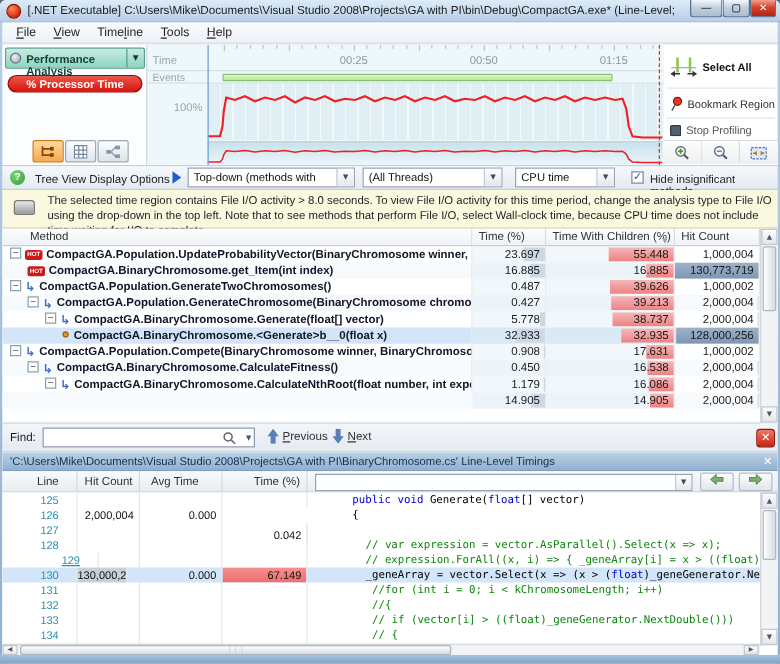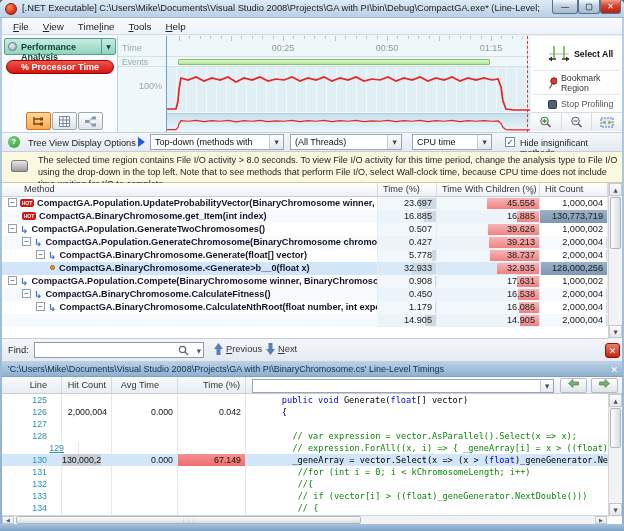--- a/index.html
+++ b/index.html
@@ -48,21 +48,21 @@
   .events-row{left:0;top:21px;width:413px;height:10px;border-bottom:1px solid #d4e2e8;}
   .events-bar{position:absolute;height:6px;top:2px;background:linear-gradient(#ddf6c8,#b4e79b);border:1px solid #85c276;border-radius:1px;}
   .graph{left:48px;top:31px;width:364px;height:45px;background:#e0eff4;
     background-image:repeating-linear-gradient(90deg,rgba(255,255,255,.55) 0 1px,transparent 1px 10px);}
   .minigraph{left:48px;top:77px;width:364px;height:19px;background:linear-gradient(#c7e1ec,#edf6fa);border-top:1px solid #b4c9d2;}
   .vline-blue{left:48px;top:0;width:1px;height:96px;background:#6d9fd4;}
   .vline-red{left:409px;top:0;width:0;height:96px;border-left:1px dashed #e03030;}
 
   
   .tl-right{left:531px;top:36px;width:91px;height:97px;background:#fff;border-bottom:1px solid #c3cfd9;}
-  .tr-item{position:absolute;left:0;width:92px;display:flex;align-items:center;gap:4px;padding-left:17px;}
+  .tr-item{position:absolute;left:0;width:92px;display:flex;align-items:center;gap:4px;padding-left:5px;}
   .tr-sep{position:absolute;left:2px;width:87px;height:1px;background:#e2e8ee;}
   .tr-label{font-size:8.8px;color:#333;}
   .tr-label.b{font-weight:bold;color:#111;}
   .zoomrow{position:absolute;left:0;top:76px;width:91px;height:19px;border-top:1px solid #d6dde4;display:flex;}
   .zbtn{flex:1;border-right:1px solid #d6dde4;display:flex;align-items:center;justify-content:center;background:linear-gradient(#fdfdfd,#eceff2);}
 
   
   .toolbar{left:2px;top:133px;width:620px;height:19px;background:linear-gradient(#f5f8fb,#e3eaf1);border-bottom:1px solid #c6cedb;}
   .help-ico{left:6px;top:3px;width:12px;height:12px;border-radius:50%;background:radial-gradient(circle at 35% 30%,#7ed47e,#2f9a2f);color:#fff;font-size:8px;font-weight:bold;text-align:center;line-height:12px;}
   .tb-lab{left:26px;top:4.5px;font-size:9.2px;color:#222;}
@@ -298,21 +298,21 @@
       </div>
     <div id="mg-body">
         <div class="mg-row" style="top: 14px;">
           <div class="mcell" style="left: 0px; width: 376px; padding-left: 6px;"><span class="expander">−</span><span class="hotbadge">HOT</span><span class="mname">CompactGA.Population.UpdateProbabilityVector(BinaryChromosome winner, BinaryChr...</span></div>
           <div class="mcell shade" style="left: 376px; width: 59px;">
             <span class="bar gray" style="width: 29.6212%;"></span>
             <span class="num cval">23.697</span>
           </div>
           <div class="mcell shade" style="left: 435px; width: 103px;">
             <span class="bar red" style="width: 50.7287%;"></span>
-            <span class="num cval">45.556</span>
+            <span class="num cval">55.448</span>
           </div>
           <div class="mcell" style="left: 538px; width: 68px;">
             <span class="bar gray" style="width: 0.764683%;"></span>
             <span class="num cval">1,000,004</span>
           </div>
         </div>
         <div class="mg-row alt" style="top: 27px;">
           <div class="mcell" style="left: 0px; width: 376px; padding-left: 20px;"><span class="hotbadge">HOT</span><span class="mname">CompactGA.BinaryChromosome.get_Item(int index)</span></div>
           <div class="mcell shade" style="left: 376px; width: 59px;">
             <span class="bar gray" style="width: 21.1062%;"></span>
@@ -324,21 +324,21 @@
           </div>
           <div class="mcell" style="left: 538px; width: 68px;">
             <span class="bar hit" style="width: 100%;"></span>
             <span class="num cval">130,773,719</span>
           </div>
         </div>
         <div class="mg-row" style="top: 40px;">
           <div class="mcell" style="left: 0px; width: 376px; padding-left: 6px;"><span class="expander">−</span><span class="callarr">↳</span><span class="mname">CompactGA.Population.GenerateTwoChromosomes()</span></div>
           <div class="mcell shade" style="left: 376px; width: 59px;">
             <span class="bar gray" style="width: 0.51625%;"></span>
-            <span class="num cval">0.507</span>
+            <span class="num cval">0.487</span>
           </div>
           <div class="mcell shade" style="left: 435px; width: 103px;">
             <span class="bar red" style="width: 49.5325%;"></span>
             <span class="num cval">39.626</span>
           </div>
           <div class="mcell" style="left: 538px; width: 68px;">
             <span class="bar gray" style="width: 0.764681%;"></span>
             <span class="num cval">1,000,002</span>
           </div>
         </div>
@@ -511,21 +511,21 @@
           <div class="ccell cnum" style="left: 110px; width: 66px;"></div>
           <div class="ccell cnum" style="left: 176px; width: 68px;"></div>
           <div class="ccell codecell" style="left: 244px; width: 362px; border-right: none; padding-left: 35.8px;"><span class="k">public</span><span class="p"> </span><span class="k">void</span><span class="p"> Generate(</span><span class="k">float</span><span class="p">[] vector)</span></div>
         </div>
         <div class="crow" style="top: 12px;">
           <div class="ccell lineno" style="left: 0px; width: 60px;">126</div>
           <div class="ccell cnum" style="left: 60px; width: 50px;">
             <span class="cval">2,000,004</span>
           </div>
           <div class="ccell cnum" style="left: 110px; width: 66px;">0.000</div>
-          <div class="ccell cnum" style="left: 176px; width: 68px;">
+          <div class="ccell cnum" style="left: 176px; width: 68px; margin-top: 16px;">
             <span class="cval">0.042</span>
           </div>
           <div class="ccell codecell" style="left: 244px; width: 362px; border-right: none; padding-left: 35.8px;"><span class="p">{</span></div>
         </div>
         <div class="crow" style="top: 24px;">
           <div class="ccell lineno" style="left: 0px; width: 60px;">127</div>
           <div class="ccell cnum" style="left: 60px; width: 50px;"></div>
           <div class="ccell cnum" style="left: 110px; width: 66px;"></div>
           <div class="ccell cnum" style="left: 176px; width: 68px;"></div>
           <div class="ccell codecell" style="left: 244px; width: 362px; border-right: none; padding-left: 4px;"></div>

